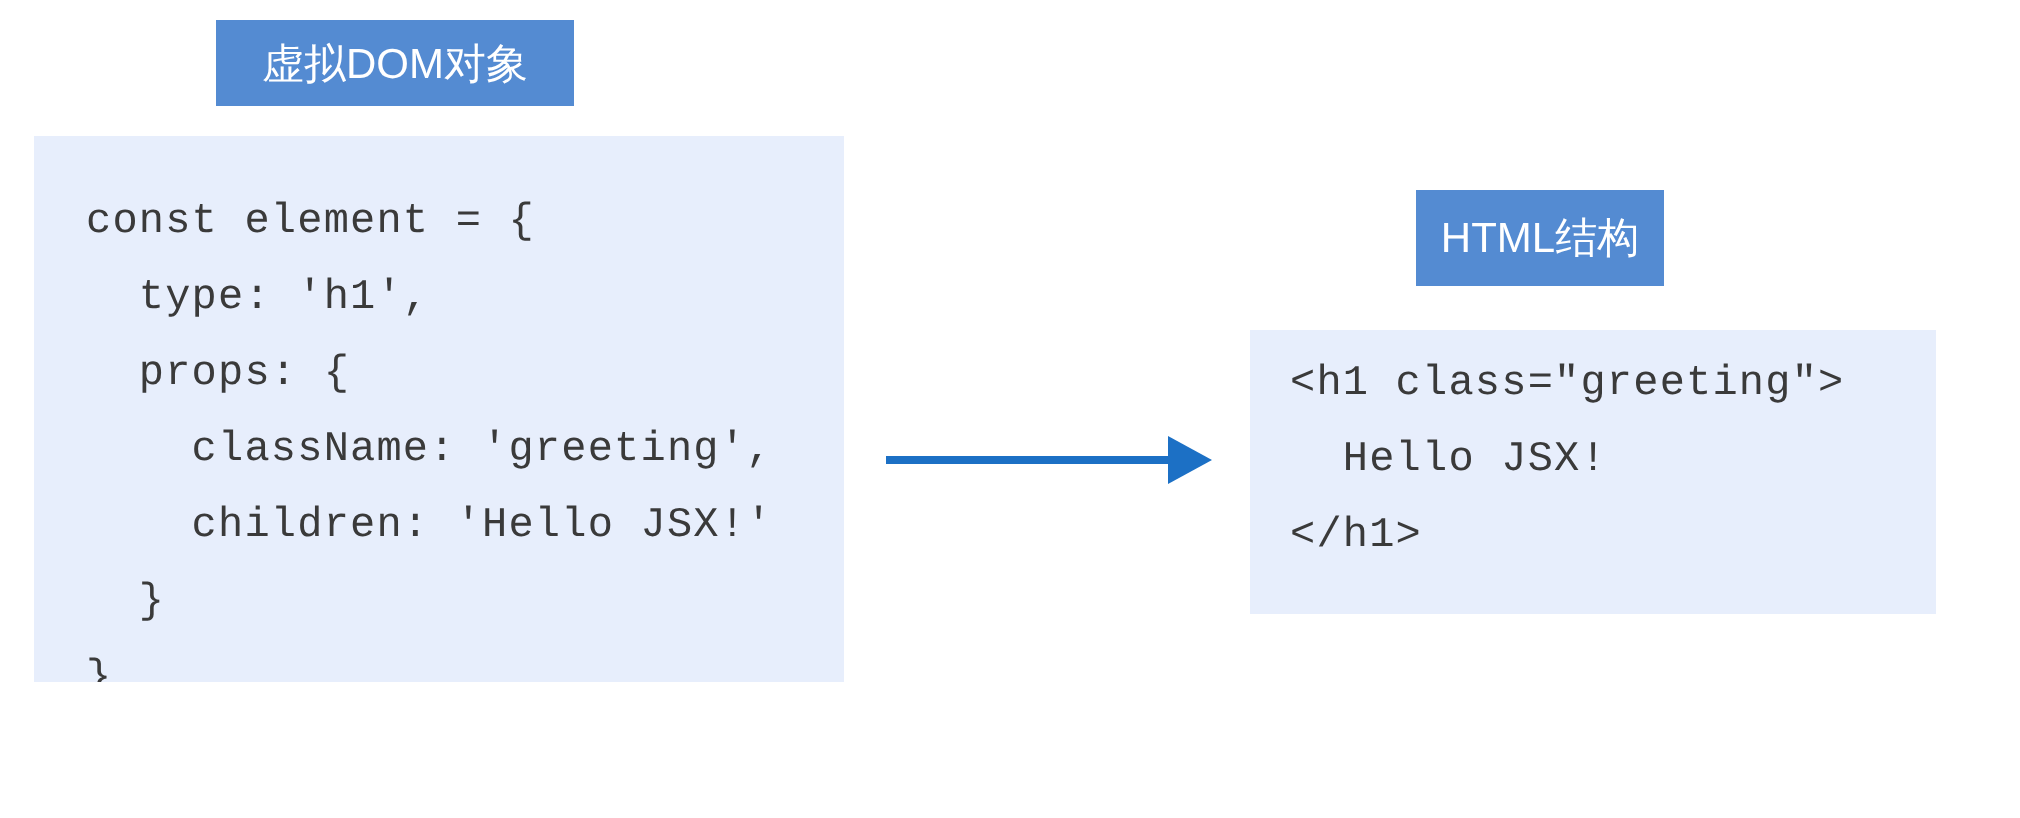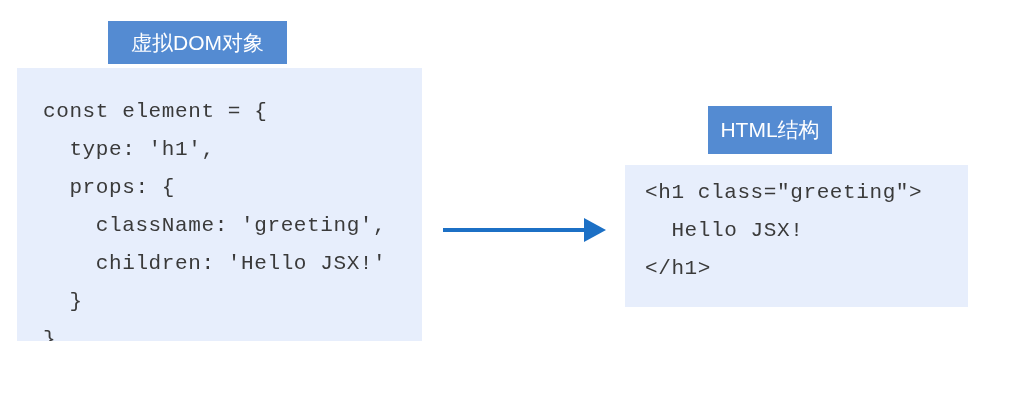--- a/index.html
+++ b/index.html
@@ -16,21 +16,20 @@
   .tag {
     position: absolute;
     display: flex;
     align-items: center;
     justify-content: center;
     background: var(--label-bg, #548BD2);
     color: var(--label-text, #ffffff);
     font-size: 21px;
     font-family: "Liberation Sans", sans-serif;
     white-space: nowrap;
-    margin-top: 11px;
   }
   .tag-virtual { left: 108px; top: 10px;  width: 179px; height: 43px; }
   .tag-html    { left: 708px; top: 95px;  width: 124px; height: 48px; }
 
   pre.code {
     position: absolute;
     margin: 0;
     box-sizing: border-box;
     background: var(--code-bg, #E7EEFC);
     color: var(--code-text, #3A3A3A);

